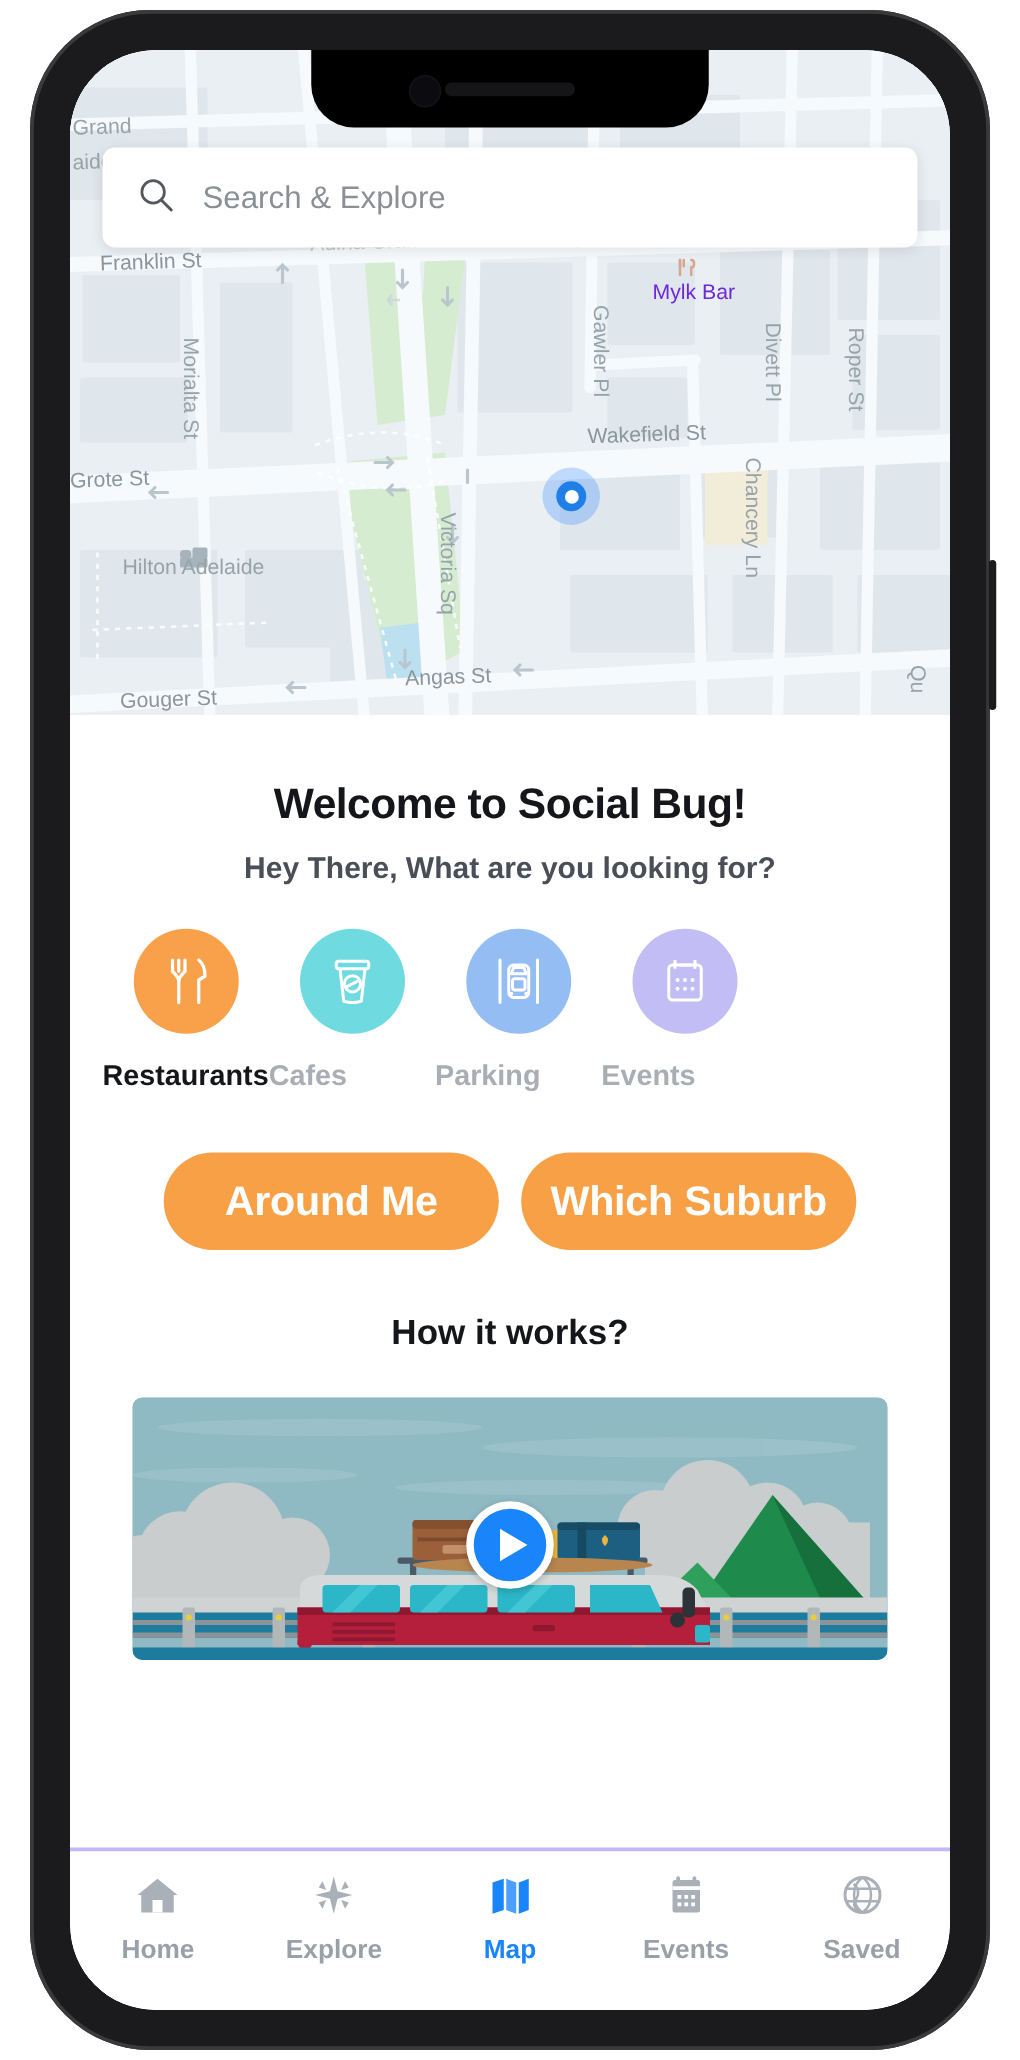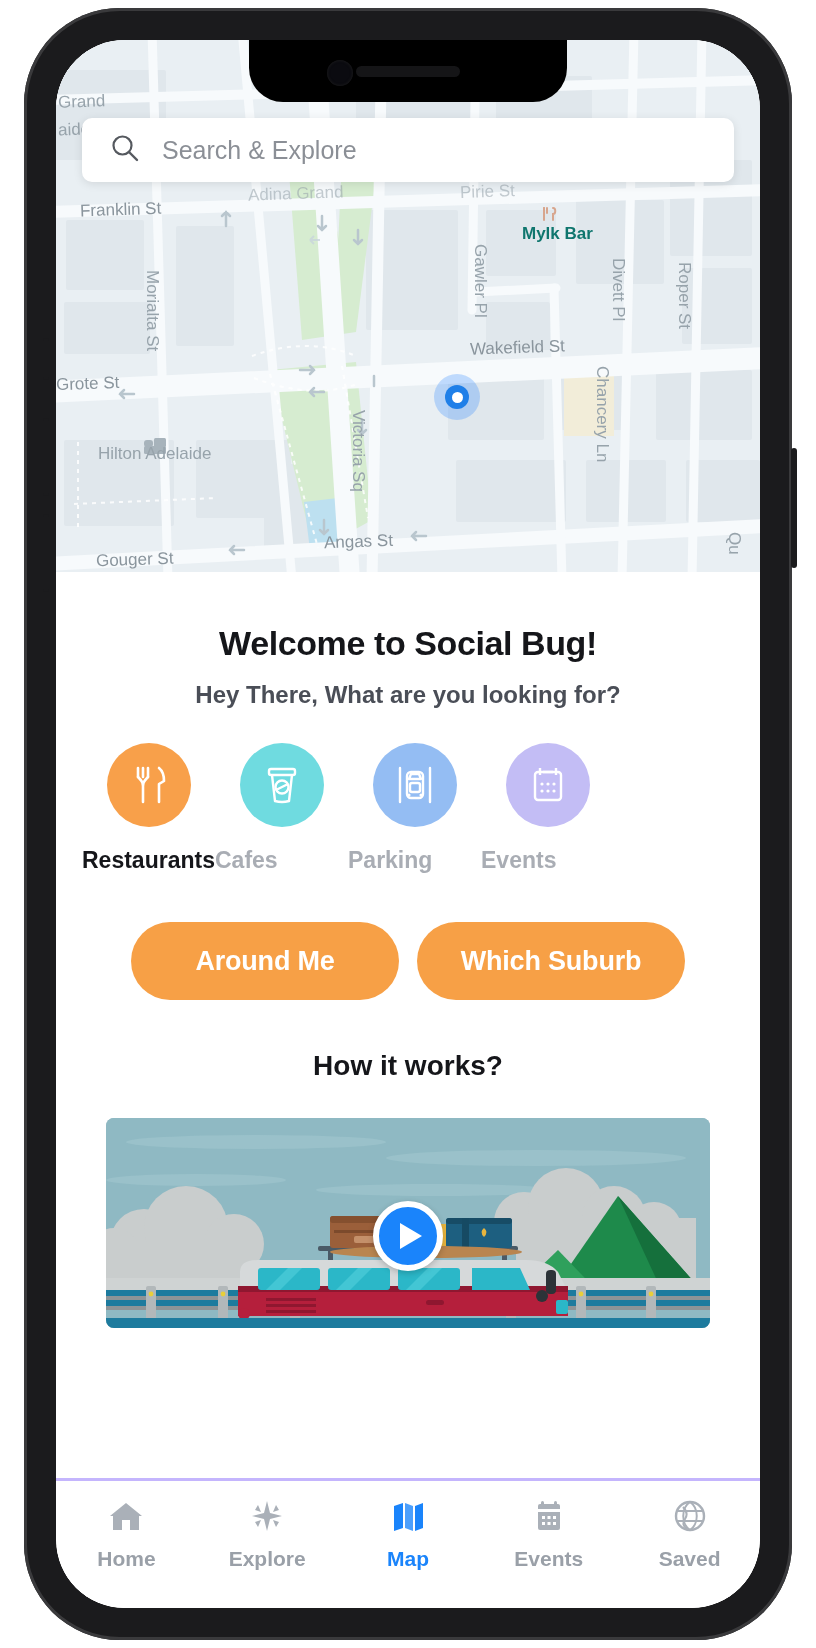--- a/index.html
+++ b/index.html
@@ -77,35 +77,35 @@
   #map-area{
     position:absolute; left:0; top:0; width:704px; height:532px;
     background:#e8eef2; overflow:hidden;
   }
   #map-svg{ position:absolute; left:0; top:0; }
   .map-lbl{
     position:absolute; color:#97a3ab; font-size:17px;
     font-family:"Liberation Sans", sans-serif; white-space:nowrap;
   }
   .map-lbl.vert{ transform-origin:0 0; }
-  #poi-mylk{ color:#0f766e;font-weight:bold; }
+  #poi-mylk{ color:#6d28d9; }
   #user-dot-halo{
     position:absolute; left:378px; top:334px; width:46px; height:46px;
     background:rgba(45,136,255,.28); border-radius:50%;
   }
   #user-dot{
     position:absolute; left:389px; top:345px; width:24px; height:24px;
     background:#1f7fe8; border-radius:50%;
     display:flex;align-items:center;justify-content:center;
   }
   #user-dot-core{ width:11px;height:11px;background:#fff;border-radius:50%; }
 
   
   #search-bar{
-    position:absolute; left:26px; top:78px; width:652px; height:64px;
+    position:absolute; left:26px; top:78px; width:652px; height:80px;
     background:#fff; border-radius:10px; z-index:30;
     box-shadow:0 2px 10px rgba(0,0,0,.10);
     display:flex; align-items:center; padding:0 28px;
   }
   #search-icon{ margin-right:22px; }
   #search-input{
     flex:1; border:none; outline:none; background:transparent;
     font-family:"Liberation Sans", sans-serif;
     font-size:25px; color:#8b8f96;
   }
@@ -138,21 +138,21 @@
     margin-top:20px; font-size:23px; color:#a9adb4; font-weight:bold;
     white-space:nowrap; overflow:hidden;
   }
   .cat.active .cat-label{ color:#15161a; }
   
   #actions{
     margin-top:48px; display:flex; justify-content:center; gap:18px;
   }
   .pill-btn{
     width:268px;height:78px;border-radius:39px;border:none;
-    background:#f7a046; color:#fff; font-size:27px; font-weight:bold;
+    background:#f7a046; color:#fff; font-size:33px; font-weight:bold;
     font-family:"Liberation Sans", sans-serif; cursor:pointer;
     letter-spacing:-.2px;
   }
   #explore-trips{
     display:block; margin:44px auto 0 auto; text-align:center;
     font-size:26px; font-weight:bold; color:#1a84fb;
     text-decoration:none; cursor:pointer;
   }
   #how-title{
     text-align:center; margin-top:50px;

